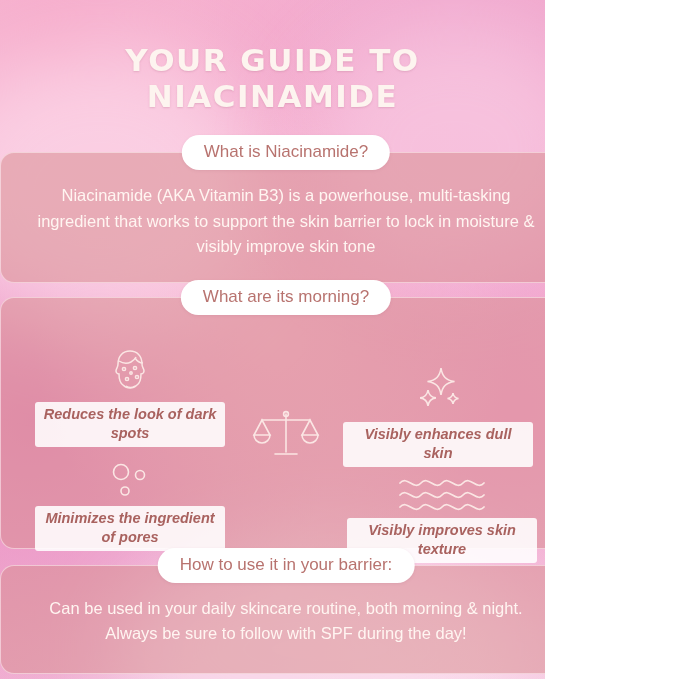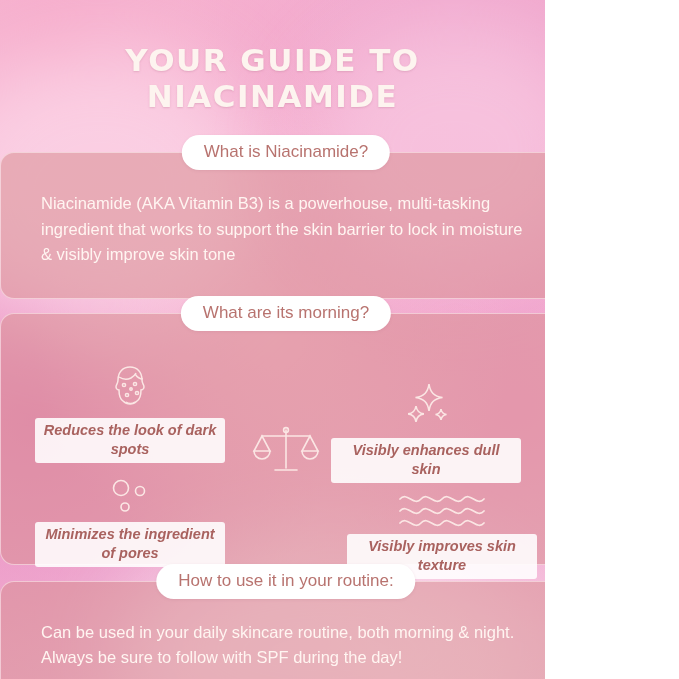--- a/index.html
+++ b/index.html
@@ -99,41 +99,42 @@
     border-radius: 20px;
     padding: 7px 22px 8px 22px;
     font-size: 17px;
     font-weight: normal;
     color: #b8736f;
     white-space: nowrap;
     box-shadow: 0 1px 3px rgba(170,110,130,0.18);
   }
 
   .body-text {
+    text-align: center;
     color: #fff5f1;
     font-size: 16.5px;
     line-height: 1.55;
-    margin: 8px;
+    margin: 0;
   }
 
   
   .benefits {
     position: relative;
     width: 100%;
     height: 100%;
   }
 
   .benefit {
     position: absolute;
     width: 190px;
     text-align: center;
     font-style: italic;
   }
   .b-tl { left: 10px;  top: 8px; }
-  .b-tr { right: 26px; top: 28px; }
+  .b-tr { right: 14px; top: 28px; }
   .b-c  { left: 50%; transform: translateX(-50%); top: 72px; width: 150px;}
   .b-bl { left: 10px;  top: 128px; }
   .b-br { right: 10px; top: 140px; }
 
   .icon-wrap {
     height: 62px;
     display: flex;
     align-items: center;
     justify-content: center;
   }
@@ -236,16 +237,16 @@
             <path d="M6 34c7-8 14 8 21 0s14 8 21 0 14 8 21 0 14 8 21 0"></path>
           </svg>
         </div>
         <span class="label">Visibly improves skin texture</span>
       </div>
 
     </div>
   </div>
 
   <div class="card card-bot">
-    <div class="pill">How to use it in your routine:</div>
+    <div class="pill">How to use it in your barrier:</div>
     <p class="body-text">Can be used in your daily skincare routine, both morning &amp; night. Always be sure to follow with SPF during the day!</p>
   </div>
 </div>
 
 </body></html>

